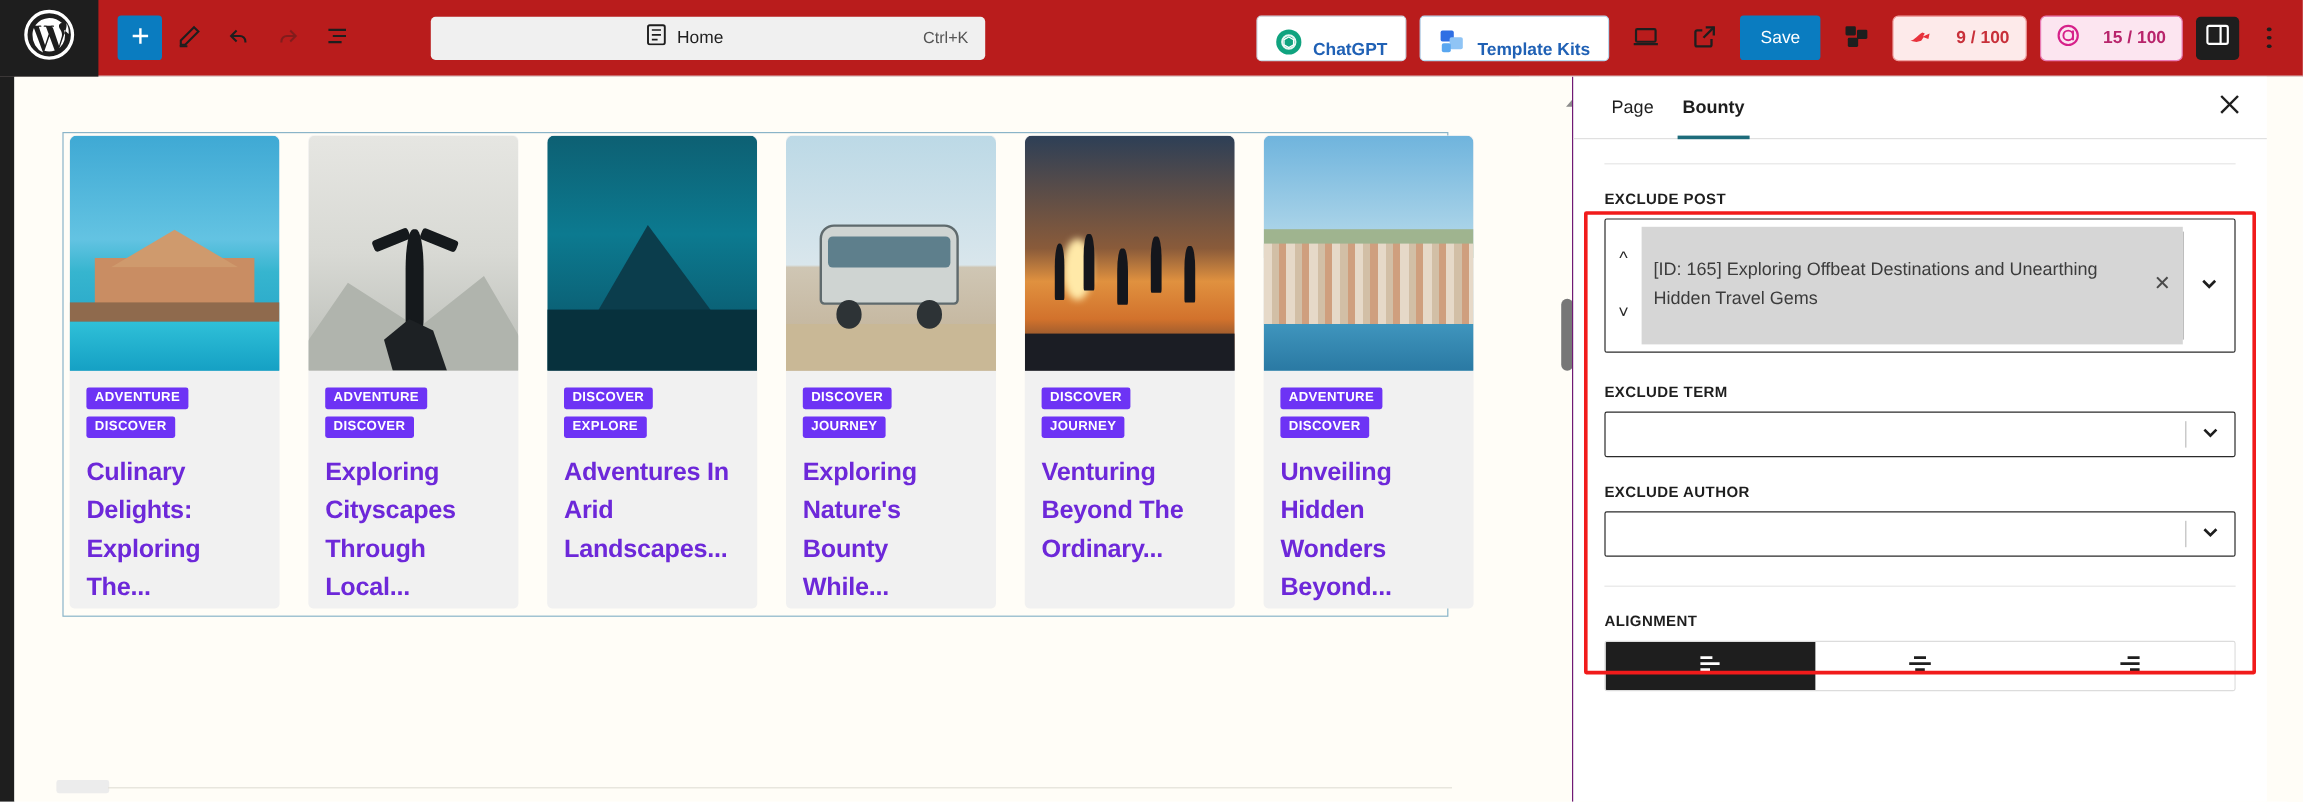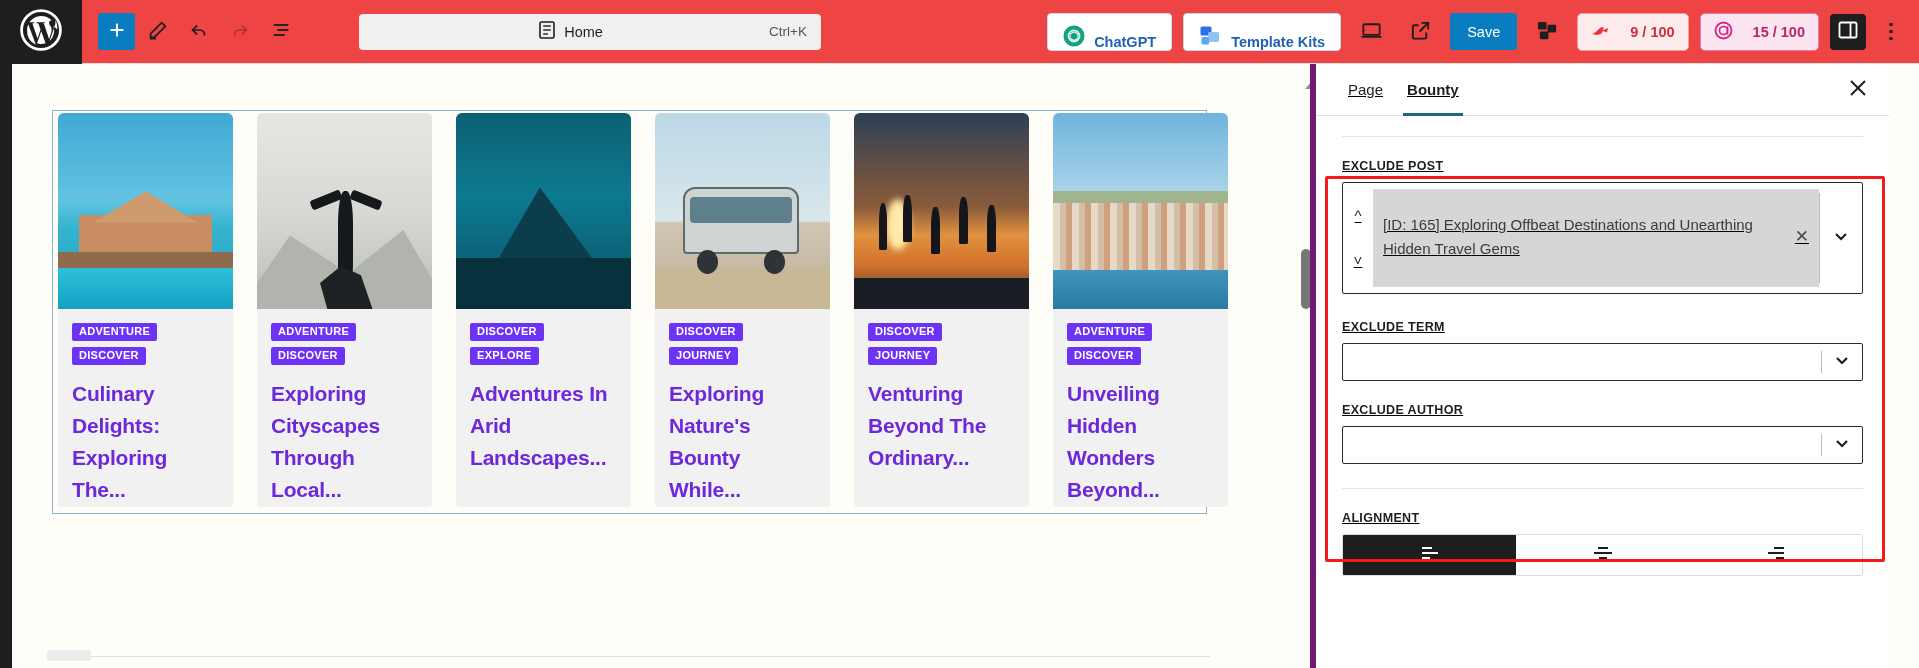--- a/index.html
+++ b/index.html
@@ -7,21 +7,21 @@
     width: 1919px; height: 668px;
     overflow: hidden;
     font-family: "Liberation Sans", sans-serif;
     background: #ffffff;
   }
 
   
   .topbar {
     position: absolute; top: 0; left: 0;
     width: 1919px; height: 64px;
-    background: #ef4444;
+    background: #b91c1c;
     border-bottom: 1px solid #e0e0e0;
     display: flex; align-items: center;
   }
   .wp-logo {
     width: 82px; height: 64px;
     background: #1e1e1e;
     display: flex; align-items: center; justify-content: center;
     flex: 0 0 82px;
   }
   .wp-logo svg { width: 44px; height: 44px; }
@@ -223,21 +223,21 @@
     width:0; height:0; border-left:7px solid transparent; border-right:7px solid transparent;
     border-bottom:8px solid #8c8c8c; cursor:pointer;
   }
   .sb-thumb {
     position:absolute; left:19px; top:185px; width:10px; height:60px;
     background:#777; border-radius:5px; cursor:pointer;
   }
 
   .panel {
     position:absolute; left:44px; top:0; width:579px; height:604px;
-    background:#ffffff; border-left:6px solid #701a75;text-decoration:underline;
+    background:#ffffff; border-left:1px solid #701a75;
   }
   .panel-tabs {
     height: 52px; display:flex; align-items:center; padding: 0 14px 0 20px;
     border-bottom: 1px solid #e0e0e0; position: relative;
   }
   .ptab {
     font-size: 15px; color:#1e1e1e; padding: 0 12px; height: 52px;
     display:flex; align-items:center; cursor:pointer;
     position: relative;
   }

